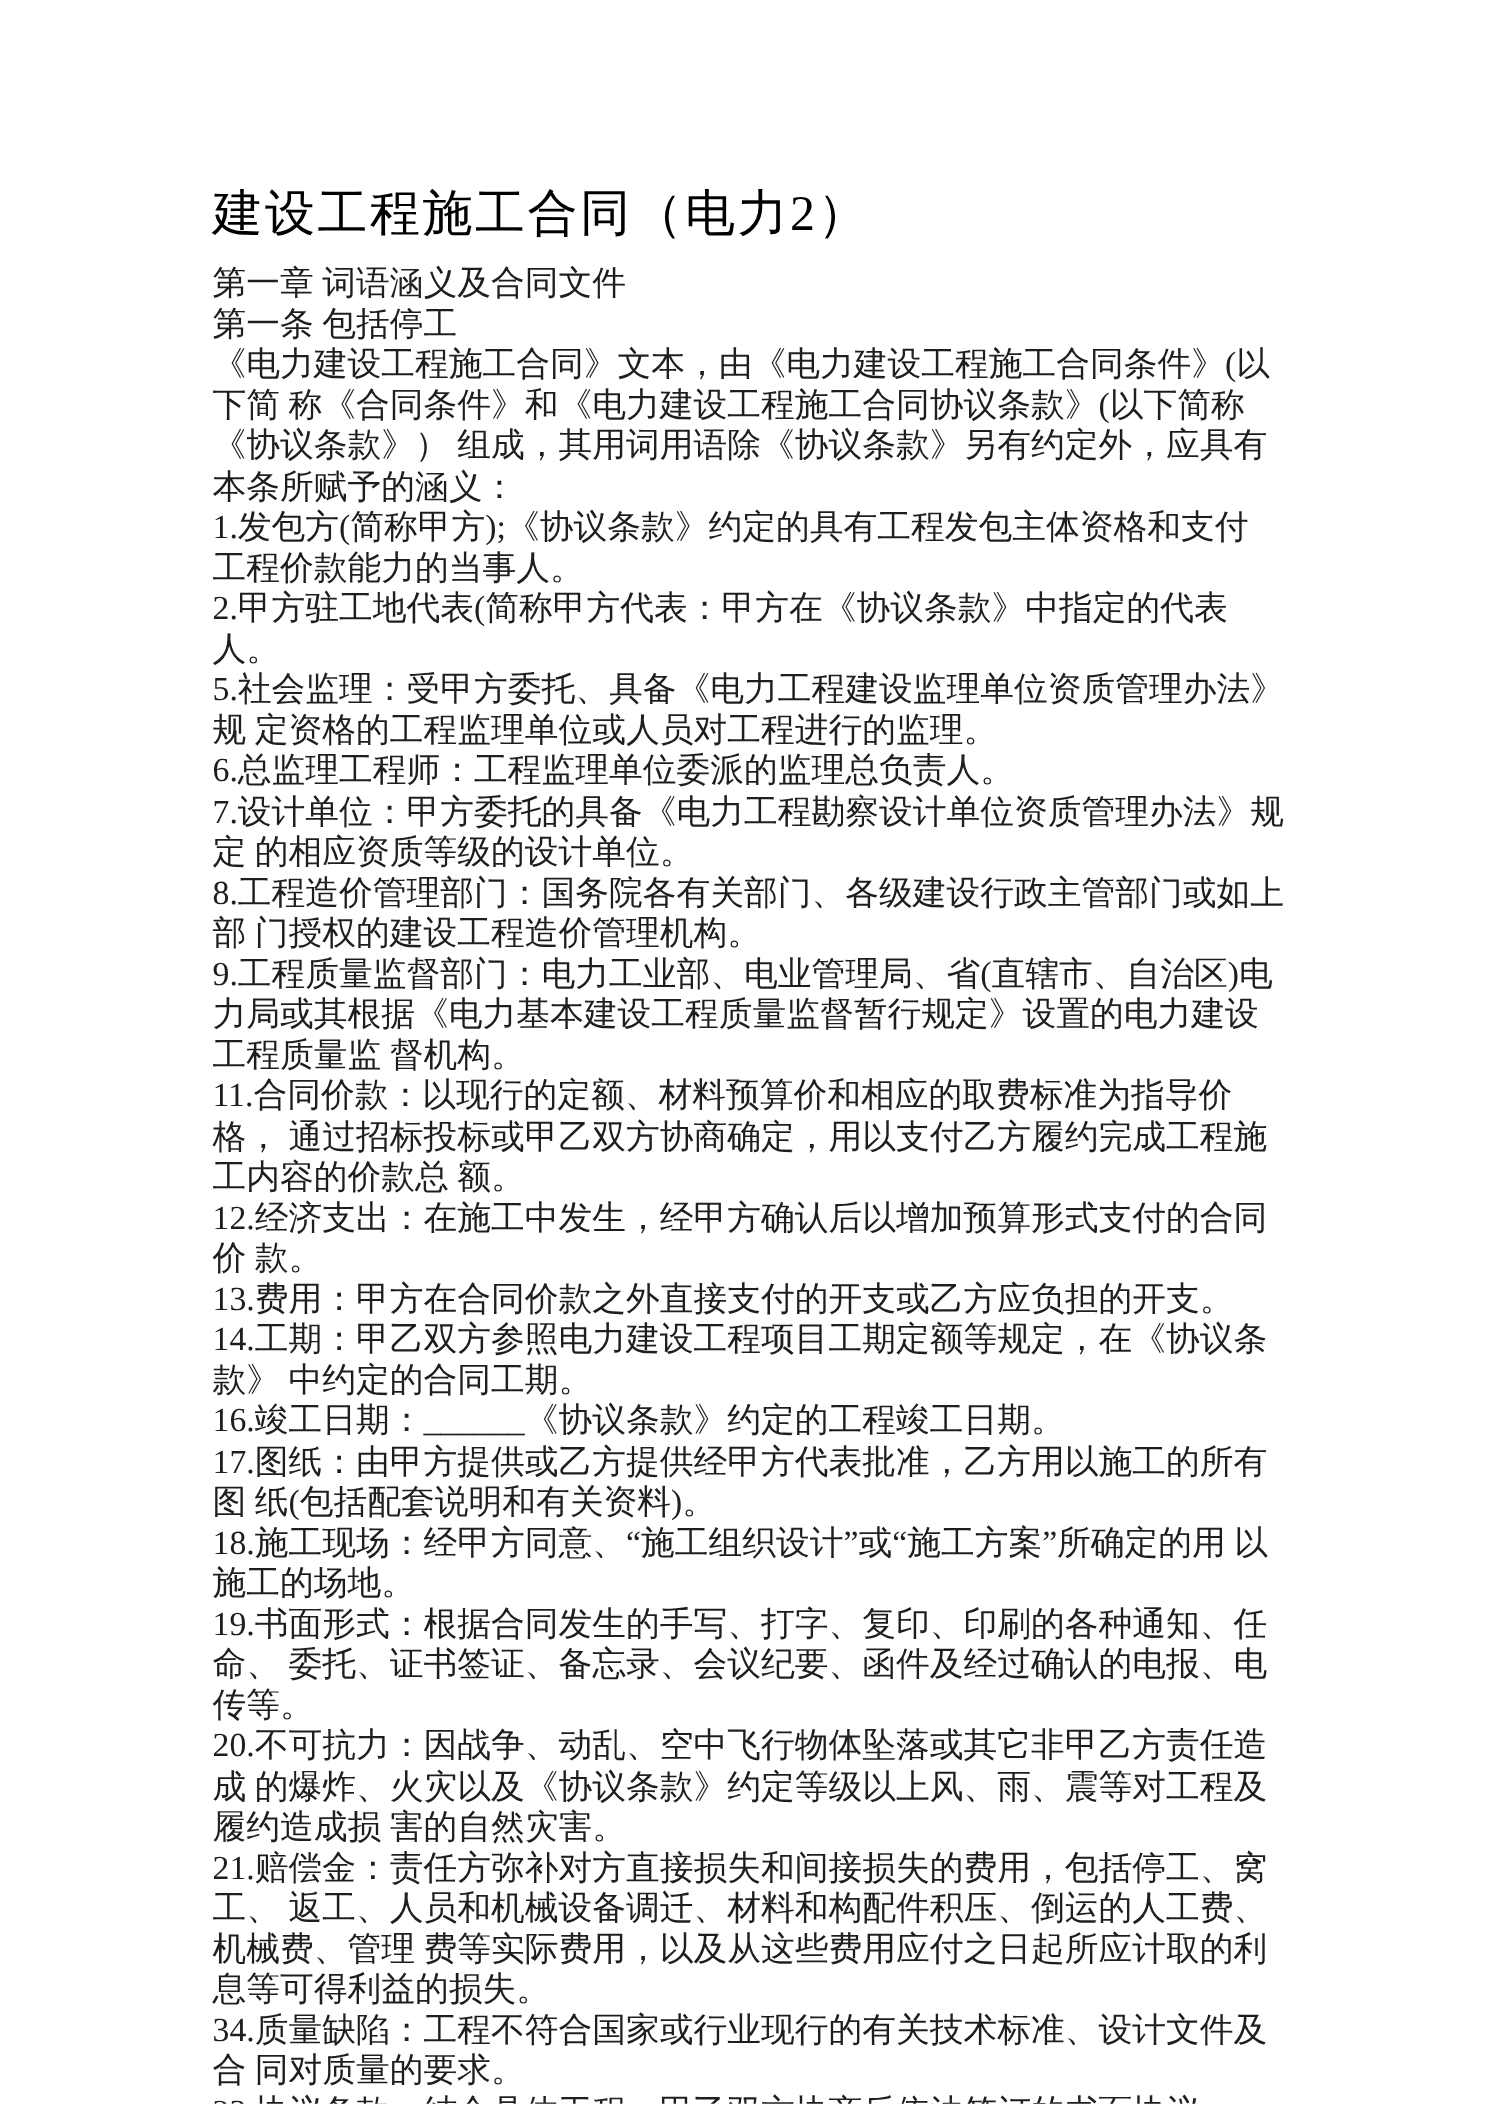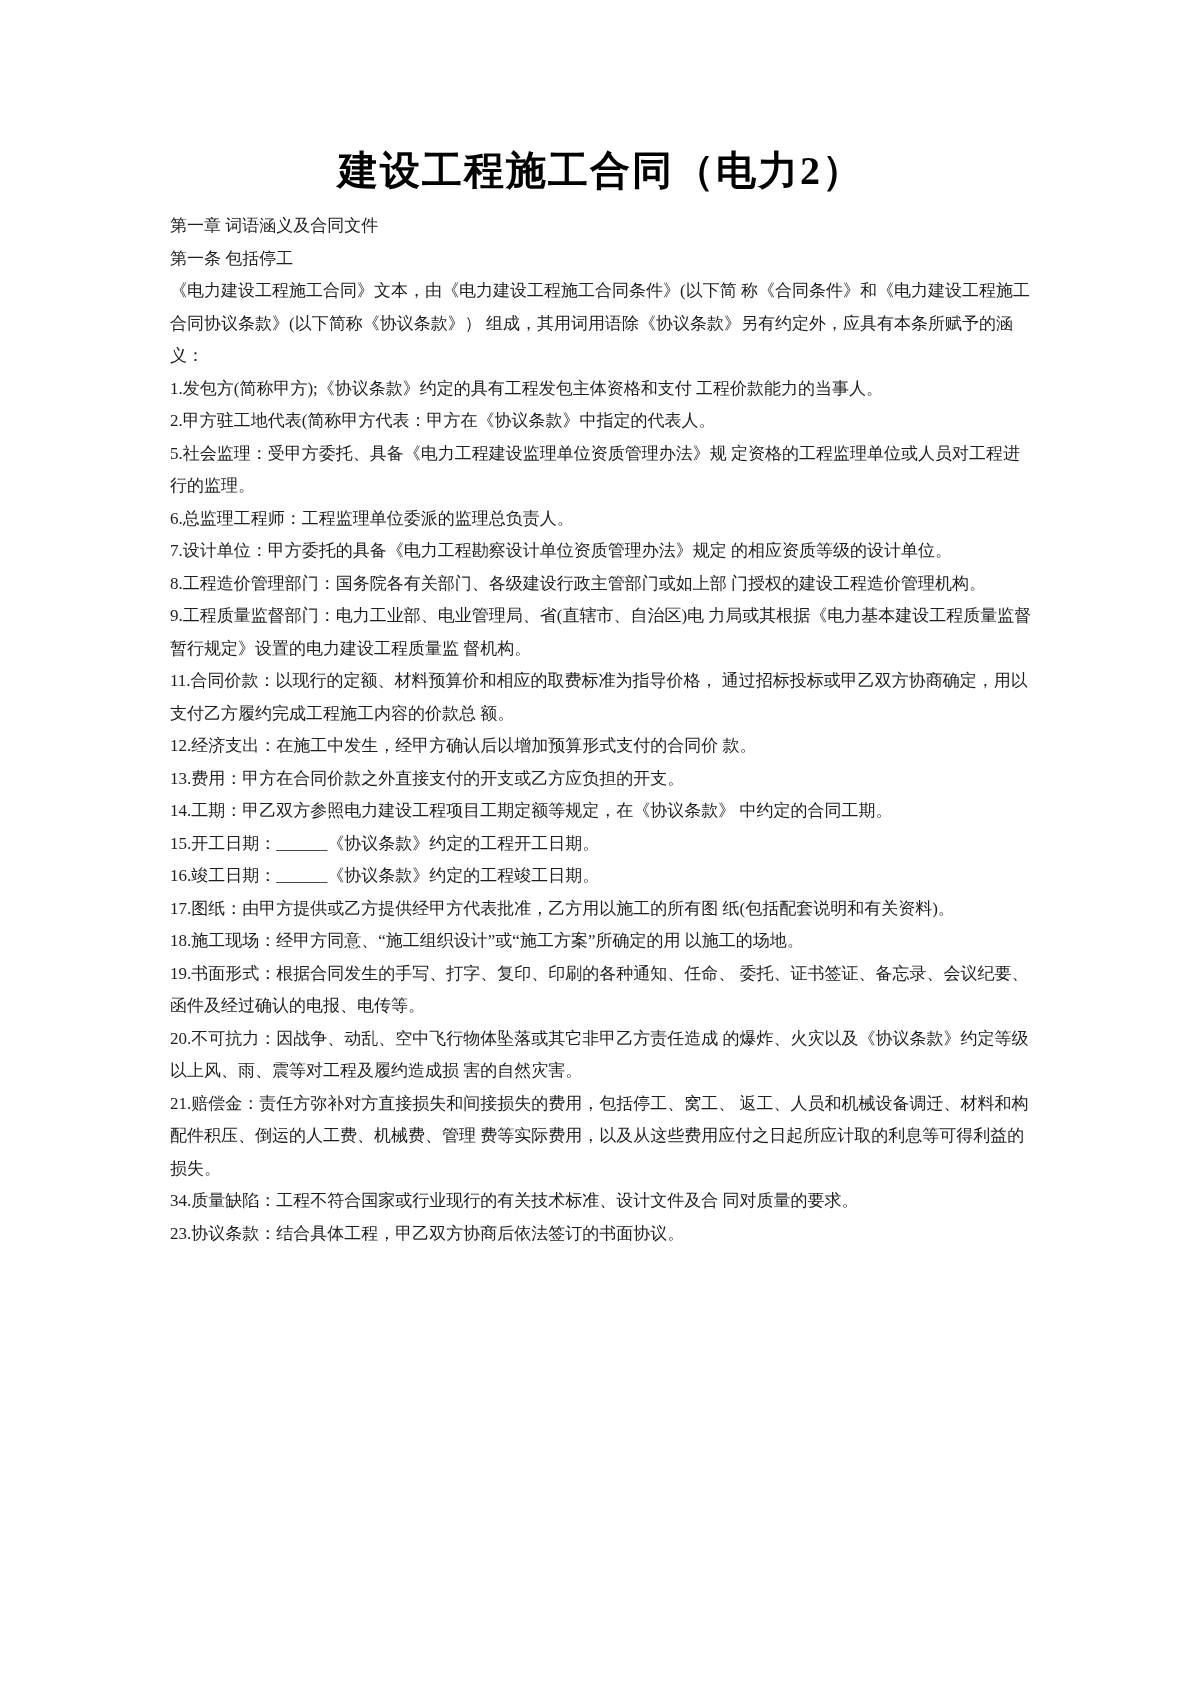--- a/index.html
+++ b/index.html
@@ -20,30 +20,30 @@
     min-height: 1683px;
     padding: 147px 158px 40px 170px;
     background: #ffffff;
   }
   .doc-title {
     margin: 0 0 15px 0;
     padding: 0;
     font-family: "Liberation Serif", "DejaVu Serif", serif;
     font-size: 40px;
     line-height: 48px;
-    font-weight: 700;
+    font-weight: 400;
     letter-spacing: 2px;
-    text-align: center;
+    text-align: left;
     color: #000000;
     white-space: nowrap;
   }
   .doc-body p {
     margin: 0;
     padding: 0;
-    font-size: 17px;
+    font-size: 27px;
     line-height: 32.5px;
     color: #1e1e1e;
     text-align: left;
     word-break: break-all;
     overflow-wrap: anywhere;
   }
 </style>
 </head>
 <body>
 
@@ -57,21 +57,20 @@
     <p>2.甲方驻工地代表(简称甲方代表：甲方在《协议条款》中指定的代表人。</p>
     <p>5.社会监理：受甲方委托、具备《电力工程建设监理单位资质管理办法》规 定资格的工程监理单位或人员对工程进行的监理。</p>
     <p>6.总监理工程师：工程监理单位委派的监理总负责人。</p>
     <p>7.设计单位：甲方委托的具备《电力工程勘察设计单位资质管理办法》规定 的相应资质等级的设计单位。</p>
     <p>8.工程造价管理部门：国务院各有关部门、各级建设行政主管部门或如上部 门授权的建设工程造价管理机构。</p>
     <p>9.工程质量监督部门：电力工业部、电业管理局、省(直辖市、自治区)电 力局或其根据《电力基本建设工程质量监督暂行规定》设置的电力建设工程质量监 督机构。</p>
     <p>11.合同价款：以现行的定额、材料预算价和相应的取费标准为指导价格， 通过招标投标或甲乙双方协商确定，用以支付乙方履约完成工程施工内容的价款总 额。</p>
     <p>12.经济支出：在施工中发生，经甲方确认后以增加预算形式支付的合同价 款。</p>
     <p>13.费用：甲方在合同价款之外直接支付的开支或乙方应负担的开支。</p>
     <p>14.工期：甲乙双方参照电力建设工程项目工期定额等规定，在《协议条款》 中约定的合同工期。</p>
-    <p>15.开工日期：______《协议条款》约定的工程开工日期。</p>
     <p>16.竣工日期：______《协议条款》约定的工程竣工日期。</p>
     <p>17.图纸：由甲方提供或乙方提供经甲方代表批准，乙方用以施工的所有图 纸(包括配套说明和有关资料)。</p>
     <p>18.施工现场：经甲方同意、“施工组织设计”或“施工方案”所确定的用 以施工的场地。</p>
     <p>19.书面形式：根据合同发生的手写、打字、复印、印刷的各种通知、任命、 委托、证书签证、备忘录、会议纪要、函件及经过确认的电报、电传等。</p>
     <p>20.不可抗力：因战争、动乱、空中飞行物体坠落或其它非甲乙方责任造成 的爆炸、火灾以及《协议条款》约定等级以上风、雨、震等对工程及履约造成损 害的自然灾害。</p>
     <p>21.赔偿金：责任方弥补对方直接损失和间接损失的费用，包括停工、窝工、 返工、人员和机械设备调迁、材料和构配件积压、倒运的人工费、机械费、管理 费等实际费用，以及从这些费用应付之日起所应计取的利息等可得利益的损失。</p>
     <p>34.质量缺陷：工程不符合国家或行业现行的有关技术标准、设计文件及合 同对质量的要求。</p>
     <p>23.协议条款：结合具体工程，甲乙双方协商后依法签订的书面协议。</p>
   </div>
 </div>

